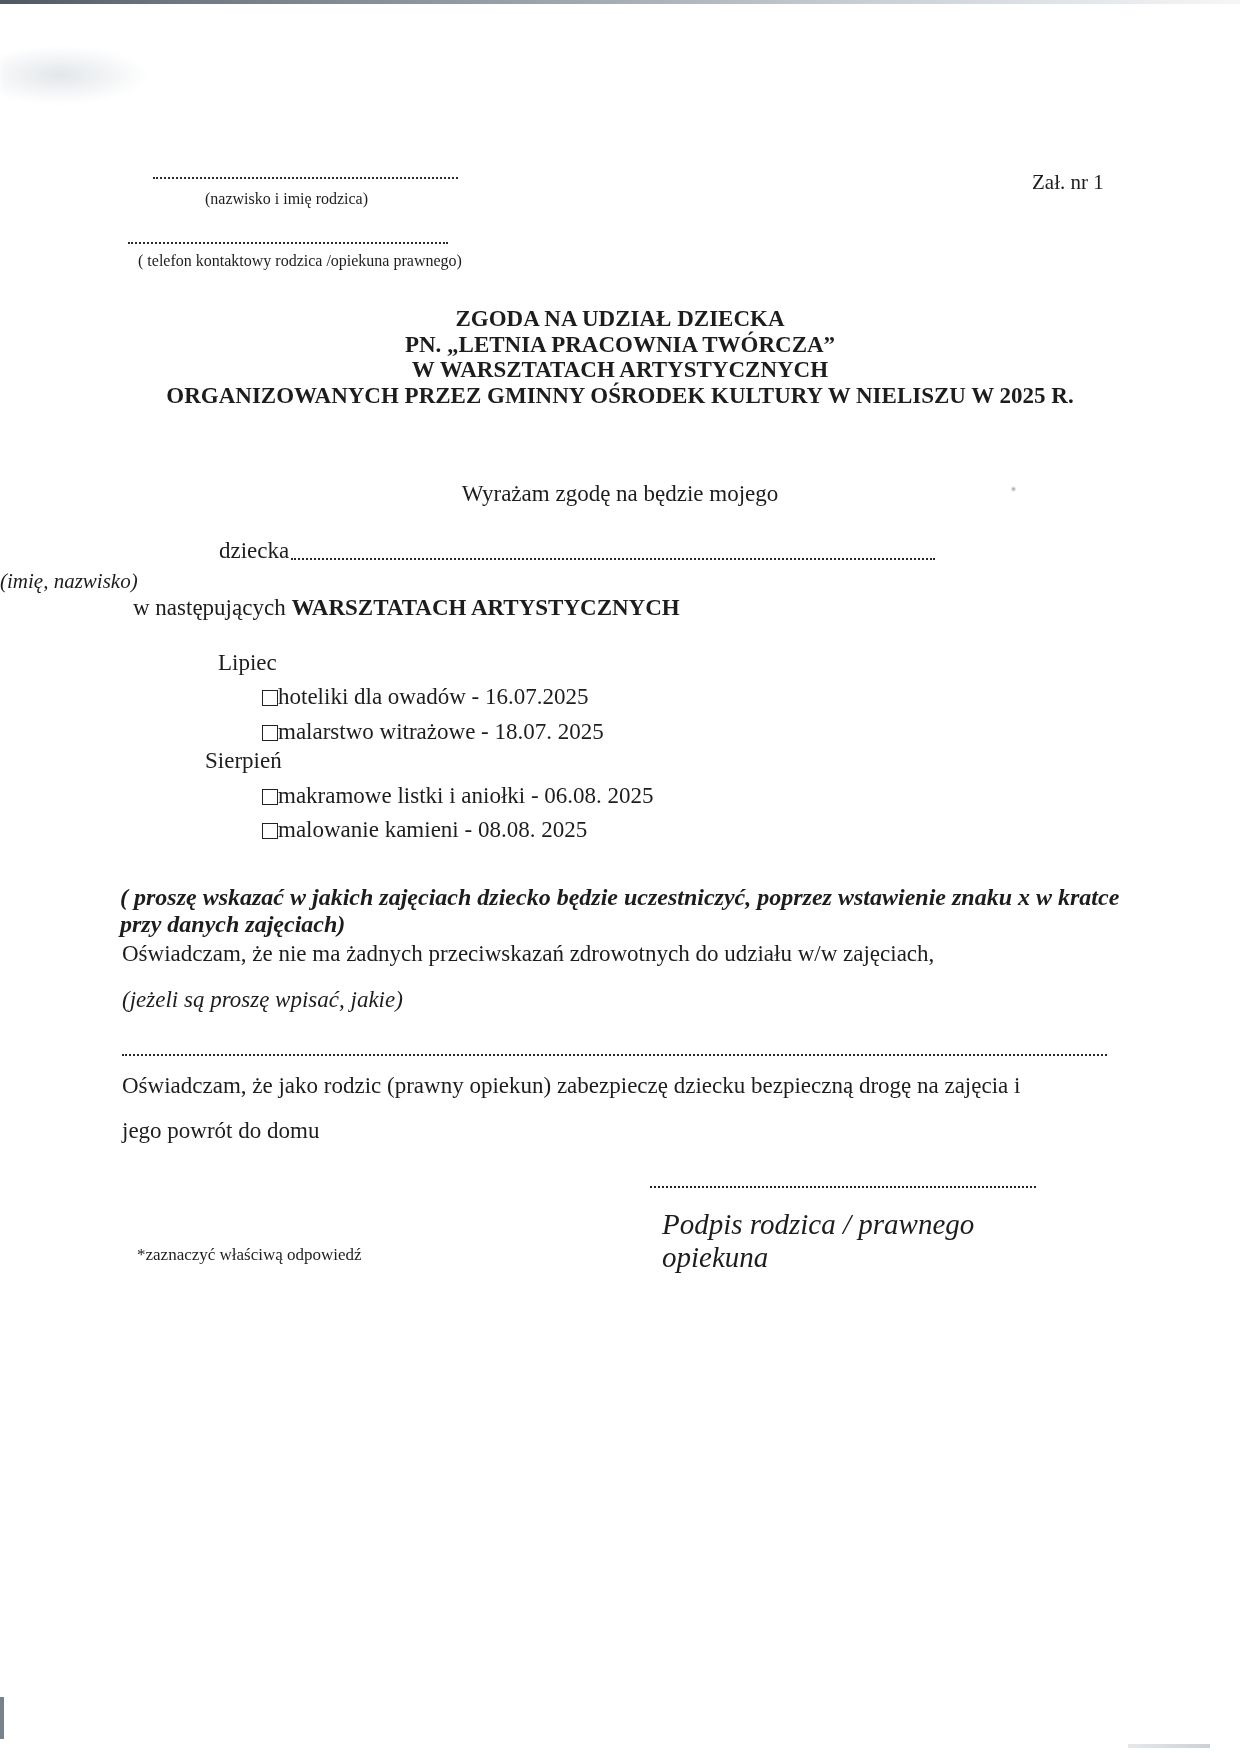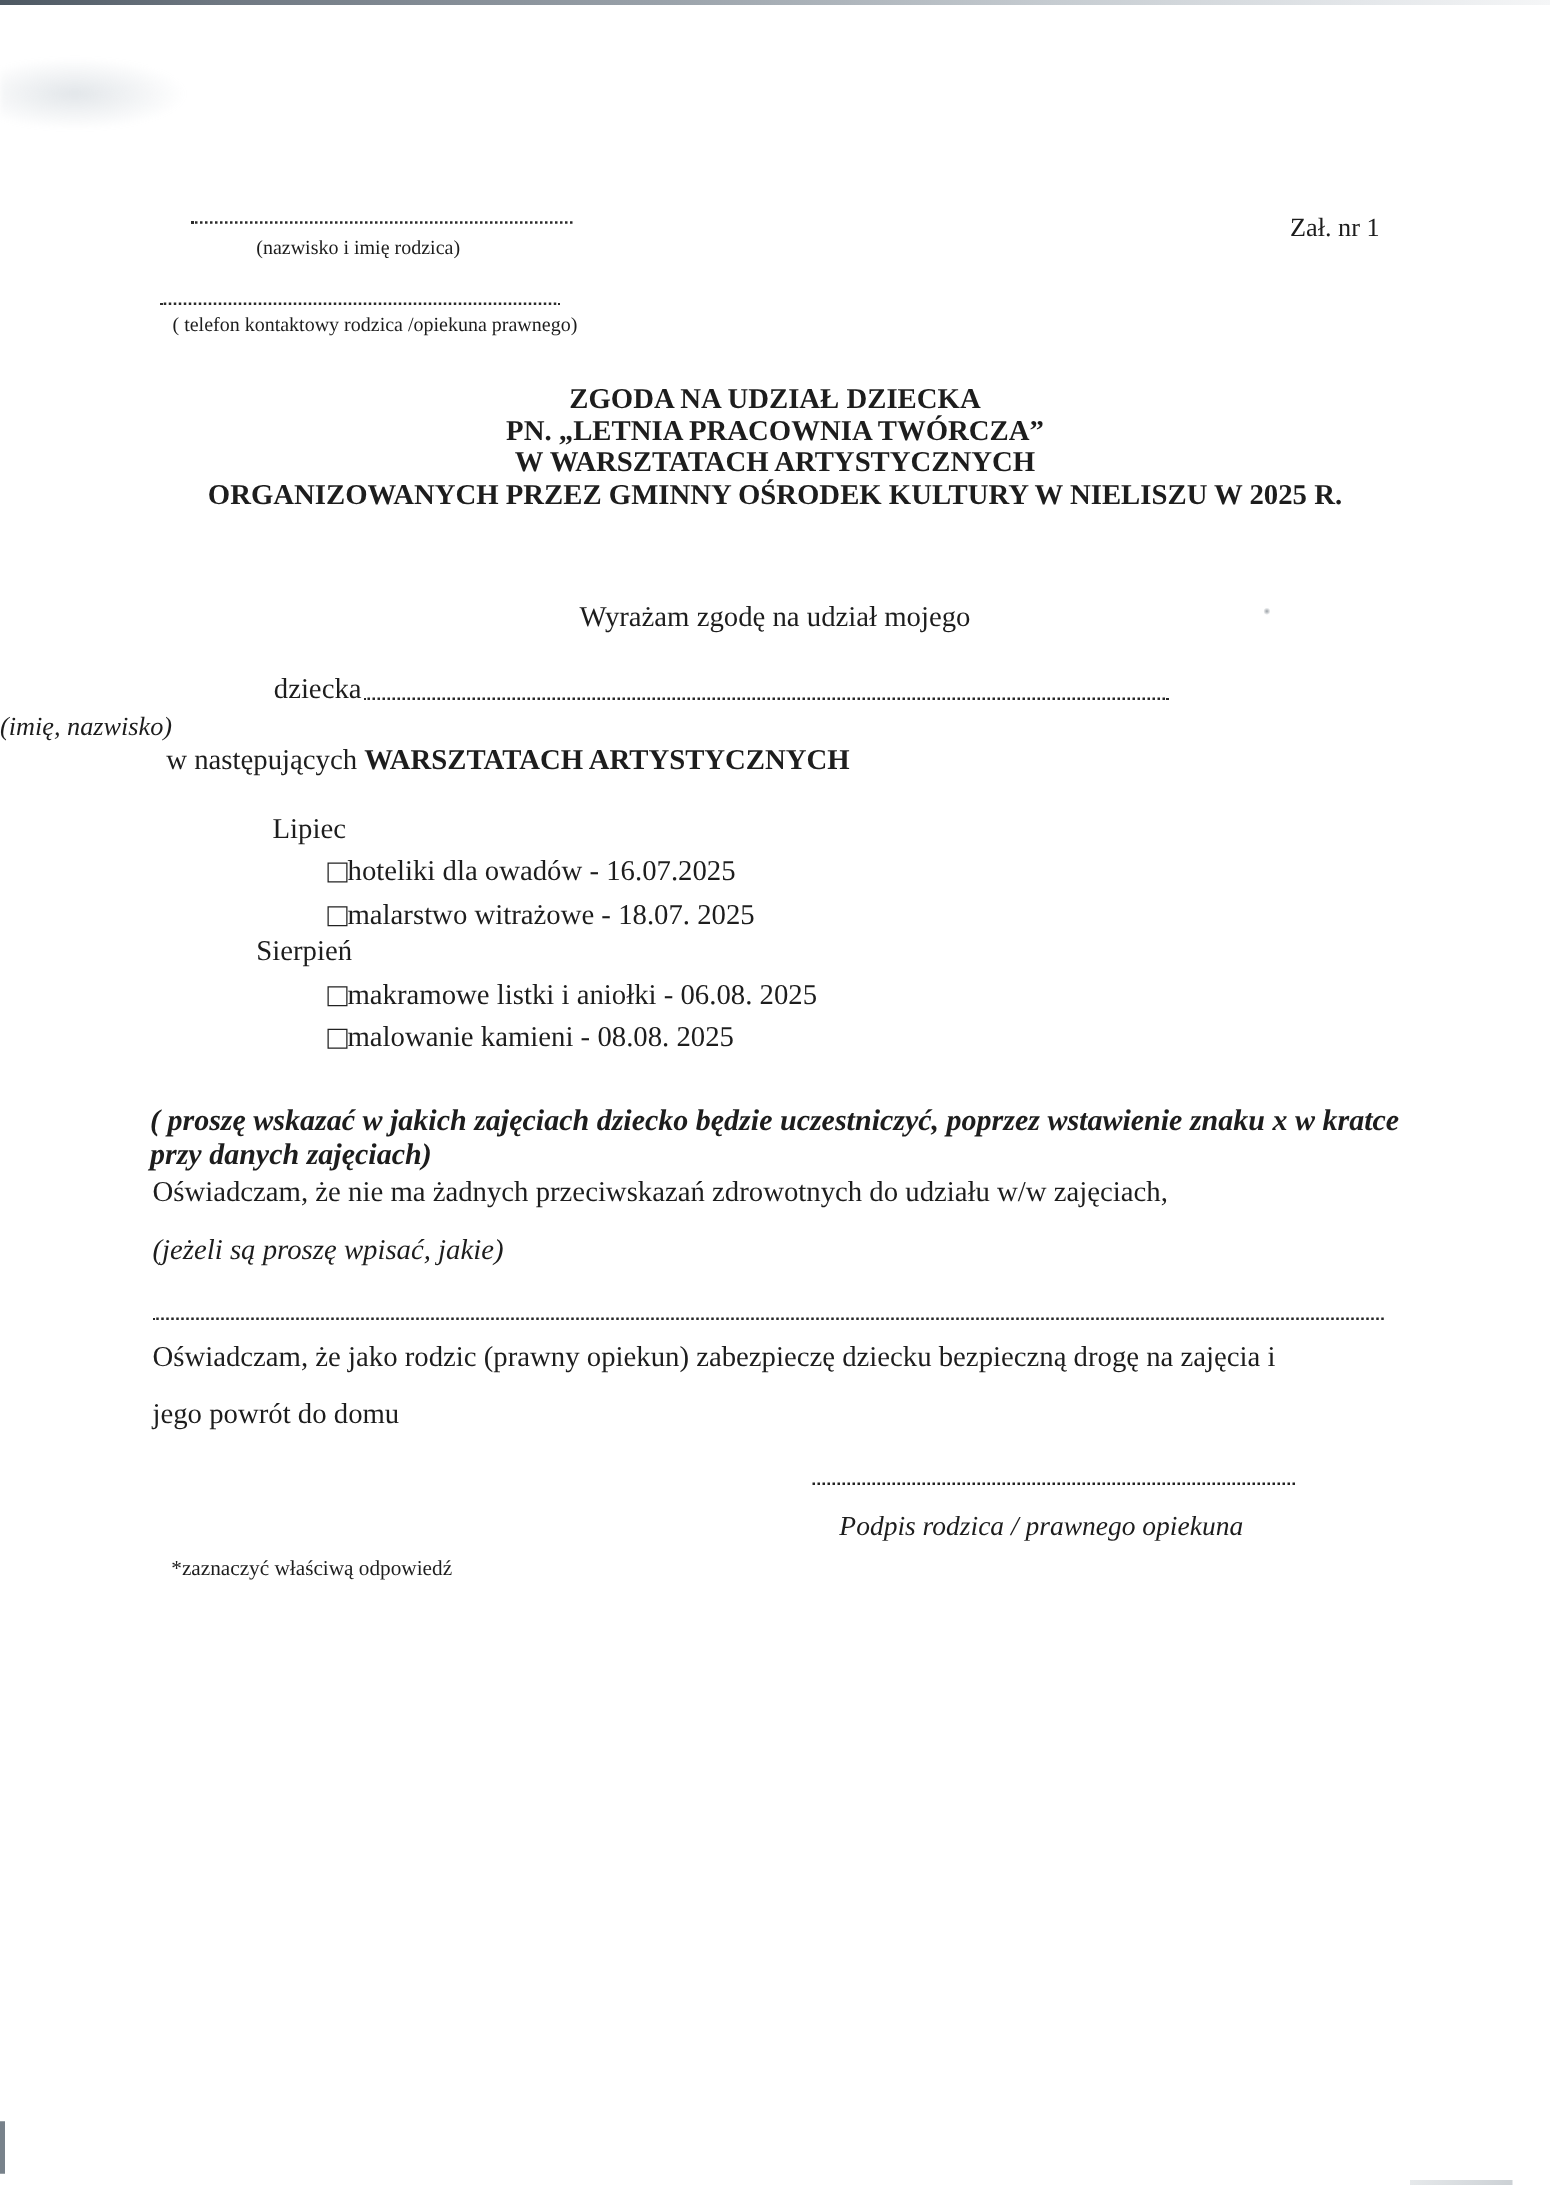--- a/index.html
+++ b/index.html
@@ -60,21 +60,21 @@
   .f-month-aug     { left:205px; top:748px; }
   .f-item3         { left:262px; top:783px; }
   .f-item4         { left:262px; top:817px; }
   .f-note          { left:120px; top:868px; width:1000px; }
   .f-health        { left:122px; top:941px; }
   .f-health-note   { left:122px; top:987px; }
   .f-fill-line     { left:122px; top:1040px; width:985px; height:14px; border-bottom:2.4px dotted #272727; }
   .f-safety1       { left:122px; top:1073px; }
   .f-safety2       { left:122px; top:1118px; }
   .f-sig-line      { left:650px; top:1172px; width:386px; height:14px; border-bottom:2.6px dotted #232323; }
-  .f-sig-cap       { left:628px; top:1208px; width:410px; text-align:center; font-size:22px; font-style:italic; }
+  .f-sig-cap       { left:662px; top:1208px; width:410px; font-size:29px; font-style:italic; }
   .f-footnote      { left:137px; top:1245px; }
 
   .checkbox {
     display:inline-block;
     width:16px; height:16px;
     border:1.7px solid #222;
     vertical-align:-2px;
     box-sizing:border-box;
   }
   .item-label { font-size:23px; }
@@ -99,21 +99,21 @@
 
   <div class="abs t-zal f-zal">Zał. nr 1</div>
 
   <div class="abs t-title f-title">
     <div>ZGODA NA UDZIAŁ DZIECKA</div>
     <div>PN. „LETNIA PRACOWNIA TWÓRCZA”</div>
     <div>W WARSZTATACH ARTYSTYCZNYCH</div>
     <div>ORGANIZOWANYCH PRZEZ GMINNY OŚRODEK KULTURY W NIELISZU W 2025 R.</div>
   </div>
 
-  <div class="abs t-main f-intro">Wyrażam zgodę na udział mojego</div>
+  <div class="abs t-main f-intro">Wyrażam zgodę na będzie mojego</div>
 
   <div class="abs t-main f-child">
     <span>dziecka</span>
     <span class="fill"></span>
   </div>
   <div class="abs t-itcap f-child-cap">(imię, nazwisko)</div>
 
   <div class="abs t-main f-following">
     <span>w następujących</span>
     <b class="inlinebold">WARSZTATACH ARTYSTYCZNYCH</b>

